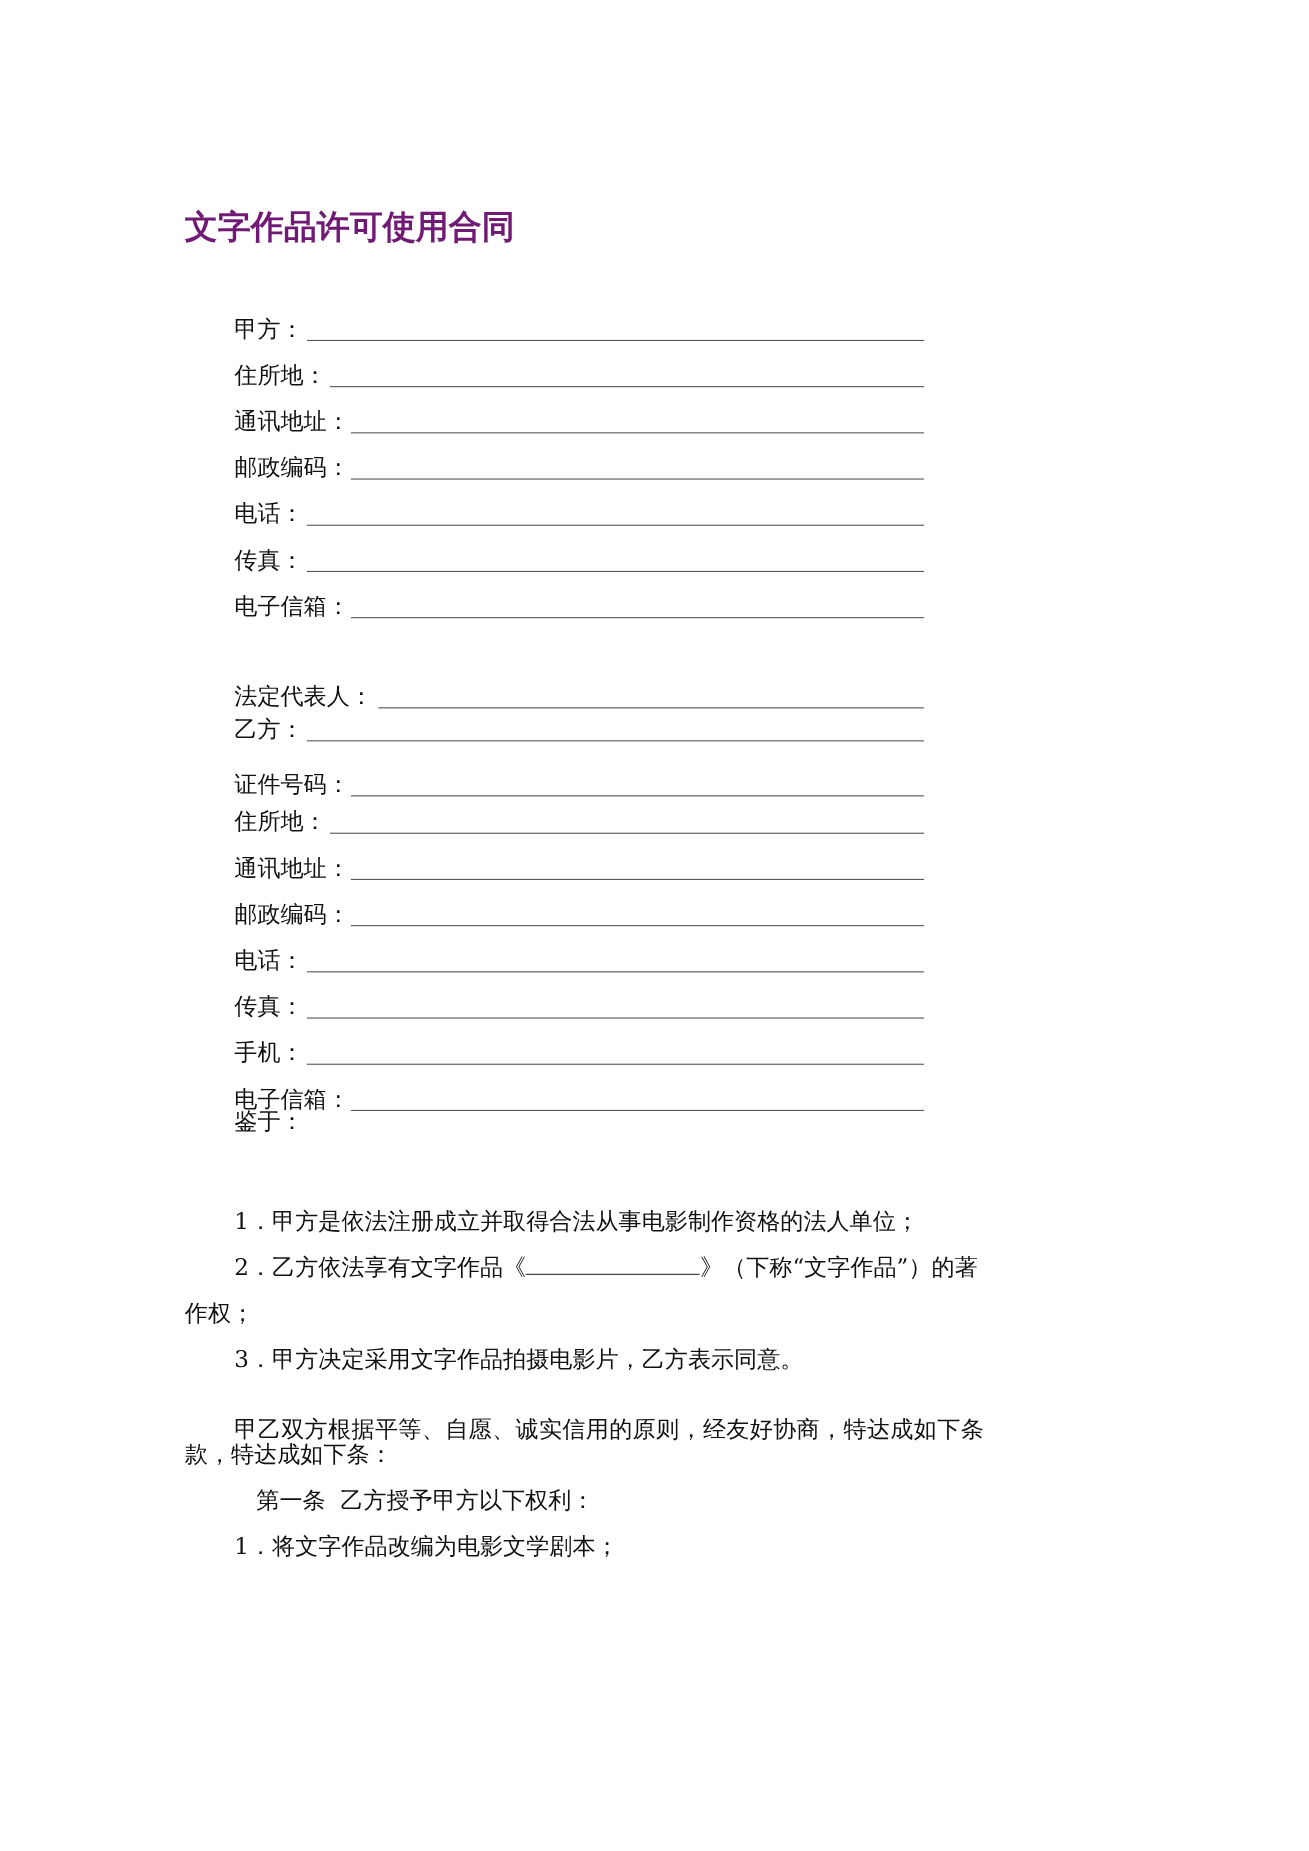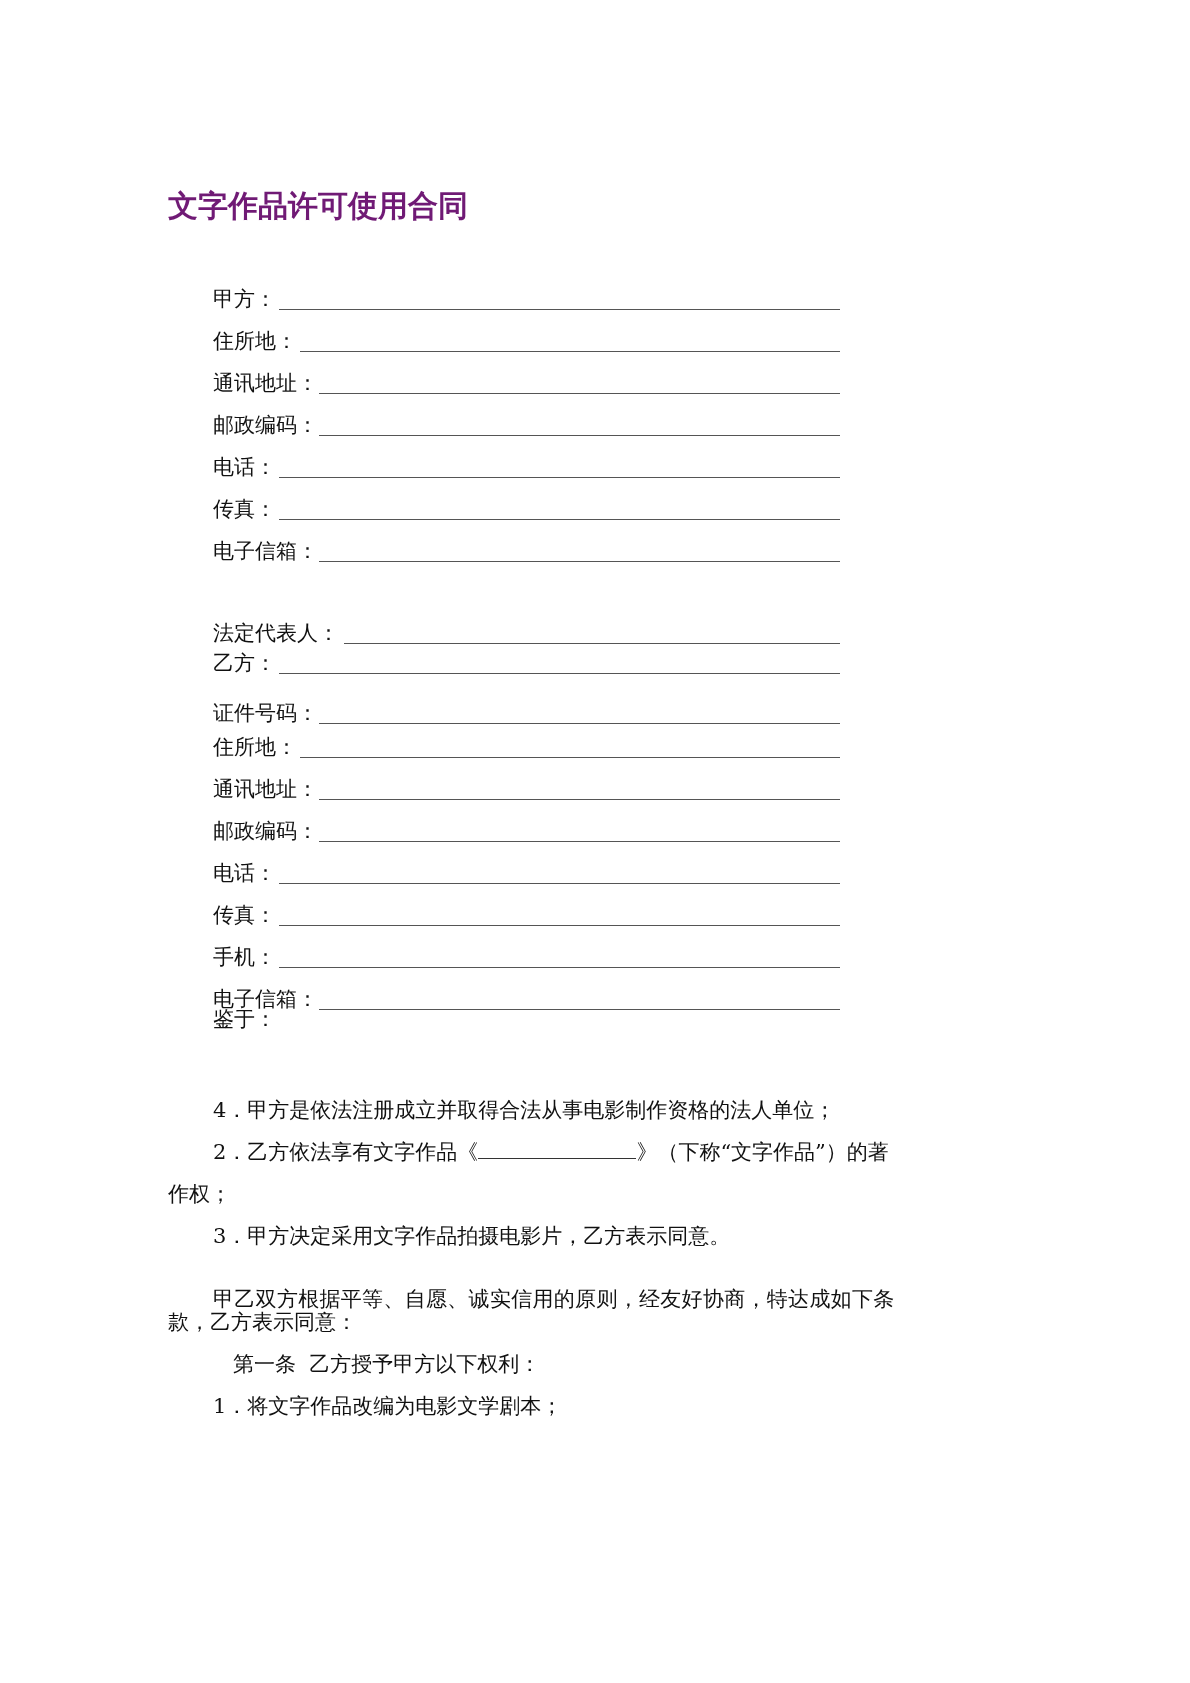--- a/index.html
+++ b/index.html
@@ -84,24 +84,24 @@
   <div class="field" style="top:941px;">
     <span class="label">手机：</span>
     <span class="line" style="left:66px; width:561px;"></span>
   </div>
   <div class="field" style="top:983px;">
     <span class="label">电子信箱：</span>
     <span class="line" style="left:106px; width:521px;"></span>
   </div>
 
   <div class="para" style="left:213px; top:1004px;">鉴于：</div>
-  <div class="para" style="left:213px; top:1095px;">4．甲方是依法注册成立并取得合法从事电影制作资格的法人单位；</div>
+  <div class="para" style="left:213px; top:1095px;">1．甲方是依法注册成立并取得合法从事电影制作资格的法人单位；</div>
   <div class="para" style="left:213px; top:1137px;text-align:center;">
     <span>2．乙方依法享有文字作品《</span><span class="blank"></span><span>》（下称“文字作品”）的著</span>
   </div>
   <div class="para" style="left:168px; top:1179px;">作权；</div>
   <div class="para" style="left:213px; top:1221px;">3．甲方决定采用文字作品拍摄电影片，乙方表示同意。</div>
   <div class="para" style="left:213px; top:1284px; letter-spacing:0.3px;">甲乙双方根据平等、自愿、诚实信用的原则，经友好协商，特达成如下条</div>
-  <div class="para" style="left:168px; top:1307px;">款，乙方表示同意：</div>
+  <div class="para" style="left:168px; top:1307px;">款，特达成如下条：</div>
 
   <div class="para" style="left:213px; top:1349px; white-space:pre;margin-left:20px;">第一条  乙方授予甲方以下权利：</div>
   <div class="para" style="left:213px; top:1391px;">1．将文字作品改编为电影文学剧本；</div>
 </div>
 
 </body></html>

